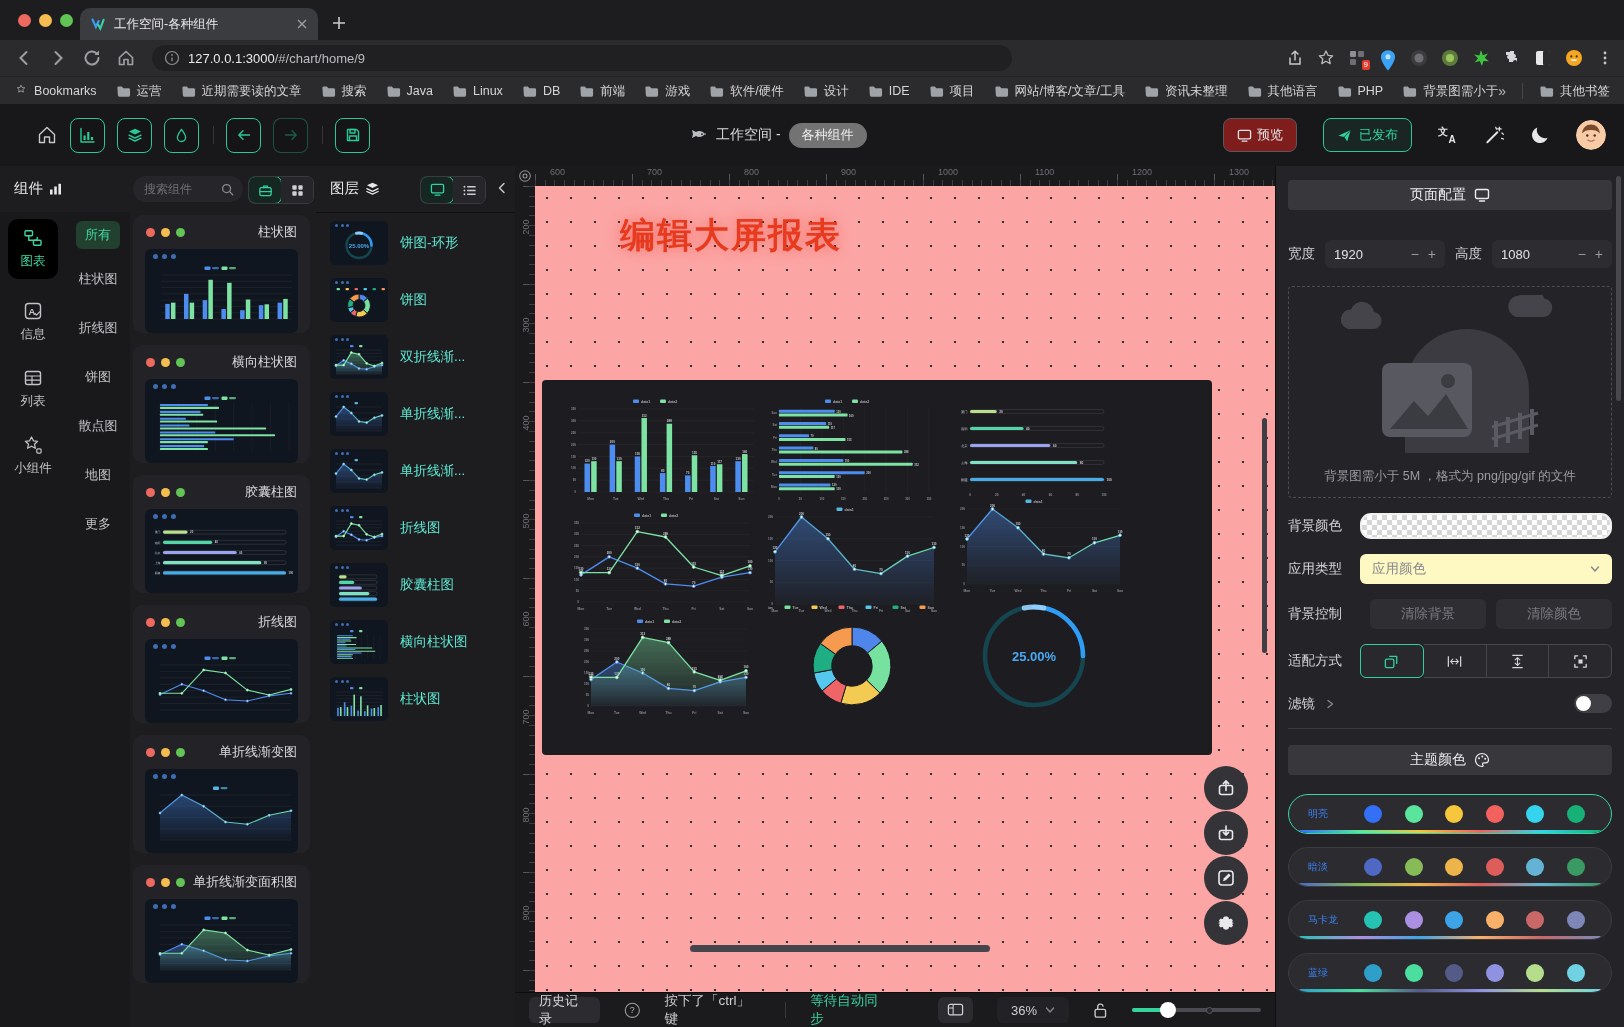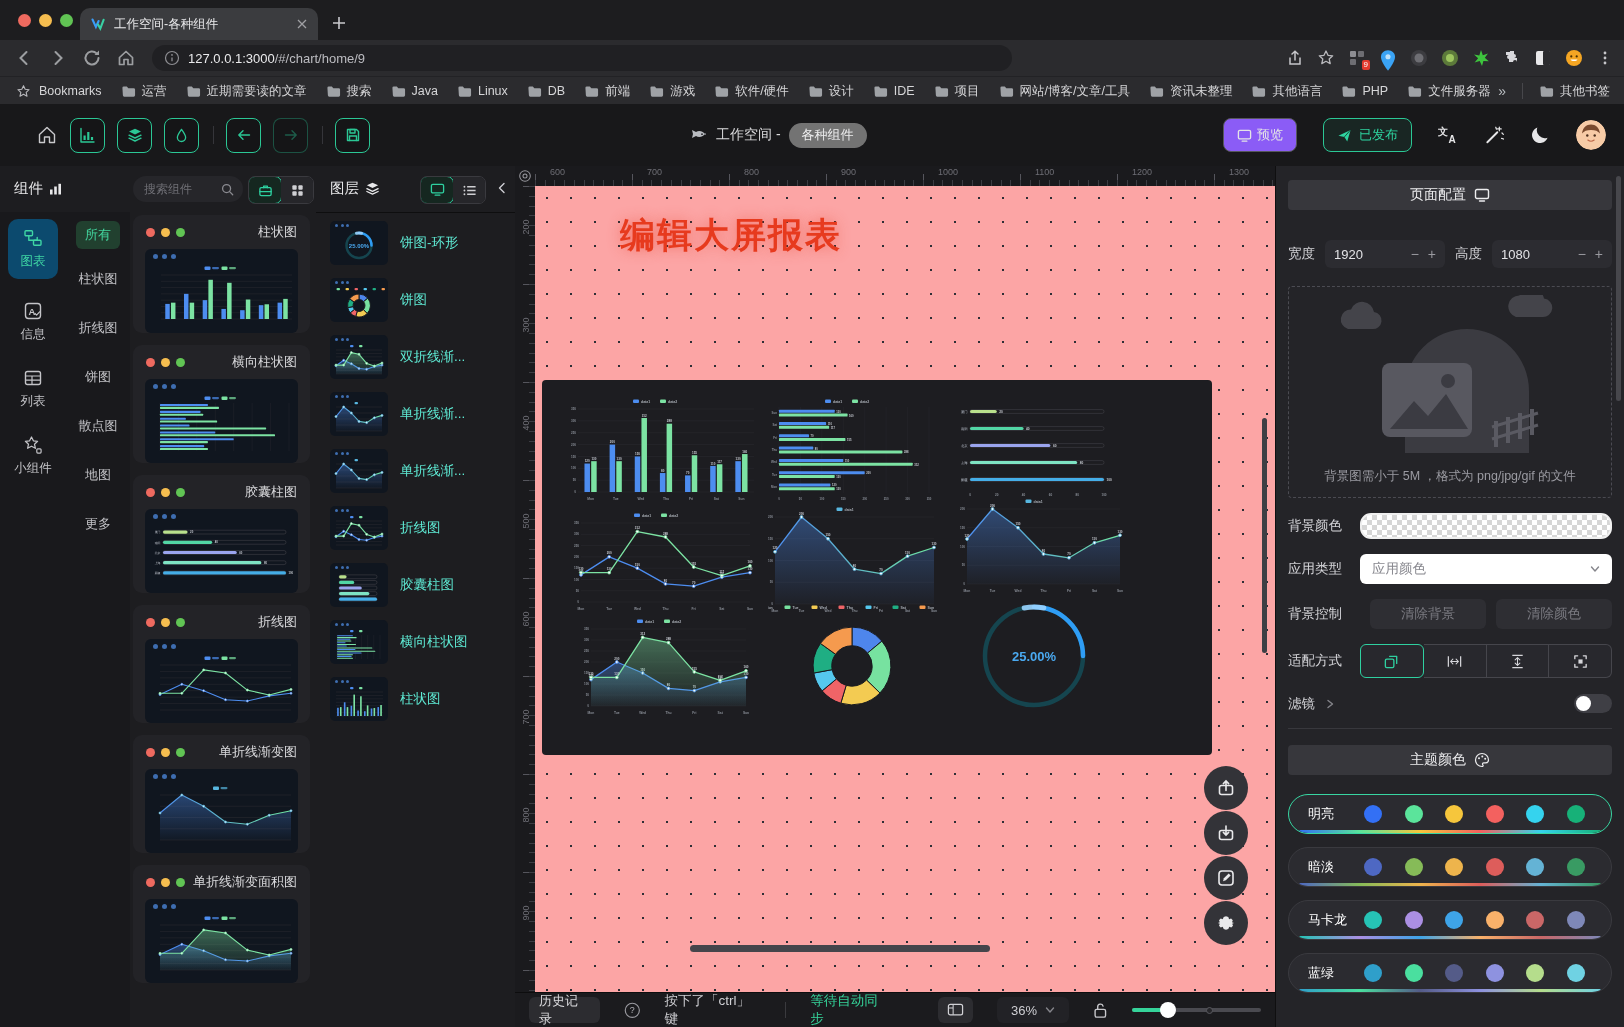--- a/index.html
+++ b/index.html
@@ -41,21 +41,21 @@
         justify-content:center;color:#2bc795;background:#151517;margin-left:12px;}
   .tbtn.dim{border-color:rgba(43,199,149,.35);color:rgba(43,199,149,.4);}
   .tool-home{width:22px;height:22px;color:#c9c9cc;margin-left:36px;}
   .tsep{width:1px;height:18px;background:#35353a;margin-left:14px;}
   .tool-center{position:absolute;left:688px;display:flex;align-items:center;gap:8px;}
   .fish{width:20px;height:14px;color:#b9bcc1}
   .ws-prefix{font-size:14px;color:#d9d9db}
   .ws-pill{background:#737373;border-radius:13px;height:25px;display:flex;align-items:center;
            padding:0 13px;font-size:13px;color:#ededee;}
   .tool-right{position:absolute;right:18px;display:flex;align-items:center;gap:26px;}
-  .btn-preview{height:32px;border:1px solid #57575c;background:#8b5cf6;border-radius:8px;color:#e4e4e6;
+  .btn-preview{height:32px;border:1px solid #57575c;background:#7f1d1d;border-radius:8px;color:#e4e4e6;
                font-size:13px;display:flex;align-items:center;gap:5px;padding:0 13px;}
   .btn-publish{height:32px;border:1px solid #2bc795;background:rgba(43,199,149,.08);border-radius:8px;
                color:#2ed39f;font-size:13px;display:flex;align-items:center;gap:7px;padding:0 13px;}
   .ticon{width:20px;height:20px;color:#e6e6e8}
   .avatar{width:30px;height:30px;border-radius:50%;overflow:hidden;}
 
   
   .comp-header{position:absolute;left:0;top:166px;width:316px;height:46px;background:#1d1d20;
                border-bottom:1px solid #0e0e0f;border-right:1px solid #0e0e0f;}
   .comp-title{position:absolute;left:14px;top:13px;font-size:14.5px;color:#e8e8ea;display:flex;gap:6px;align-items:center;}
@@ -67,21 +67,21 @@
   .searchbox input::placeholder{color:#6f6f75}
   .mag{width:13px;height:13px;color:#8a8a90}
   .seg2{position:absolute;display:flex;border-radius:7px;overflow:hidden;border:1px solid #3a3a3f;}
   .seg2 .cell{width:32px;height:26px;display:flex;align-items:center;justify-content:center;background:#26262a;color:#cfcfd3;}
   .seg2 .cell.on{background:#152720;border:1px solid #2ed1a0;border-radius:7px;color:#2ed1a0;margin:-1px;}
   .seg2 .cell .ic{width:15px;height:15px}
   .railcol{position:absolute;left:0;top:212px;width:66px;bottom:0;background:#19191c;border-right:1px solid #0e0e0f;
            display:flex;flex-direction:column;align-items:center;padding-top:7px;}
   .rail-item{display:flex;flex-direction:column;align-items:center;gap:5px;color:#c4c4c8;font-size:12.5px;margin-bottom:25px;}
   .rail-item .ic{width:20px;height:20px;}
-  .rail-item.on{background:#0c4a6e;color:#3fd6a4;border-radius:10px;width:50px;padding:9px 0;margin-bottom:22px;}
+  .rail-item.on{background:#000000;color:#3fd6a4;border-radius:10px;width:50px;padding:9px 0;margin-bottom:22px;}
   .catcol{position:absolute;left:66px;top:212px;width:64px;bottom:0;background:#19191c;display:flex;
           flex-direction:column;align-items:center;padding-top:9px;}
   .cat-item{font-size:13px;color:#c2c2c6;margin-bottom:21px;padding:5px 9px;}
   .cat-item.on{background:#21402f;color:#43d69f;border-radius:6px;margin-bottom:16px;}
   .cardscol{position:absolute;left:130px;top:212px;width:186px;bottom:0;background:#1d1d20;
             border-right:1px solid #0e0e0f;overflow:hidden;padding-top:3px;}
   .card{width:177px;margin:0 0 10px 3px;background:#232327;border-radius:9px;}
   .card-head{height:34px;display:flex;align-items:center;padding:0 13px;}
   .dots3{display:flex;gap:6px}
   .dots3 i{width:9px;height:9px;border-radius:50%;}
@@ -168,41 +168,41 @@
   .stepper{flex:1;height:28px;background:#2c2c31;border-radius:6px;display:flex;align-items:center;
            padding:0 9px;box-sizing:border-box;font-size:13px;color:#e3e3e6;}
   .stepper .pm{margin-left:auto;color:#9a9aa0;display:flex;gap:9px;font-size:14px;}
   .dz{position:relative;margin-top:18px;height:210px;border:1px dashed #4b4b52;border-radius:4px;}
   .dz svg{position:absolute;left:50%;top:8px;transform:translateX(-50%);}
   .dz-hint{position:absolute;left:0;right:0;bottom:12px;text-align:center;color:#9b9ba2;font-size:12.5px;}
   .cfg-row{display:flex;align-items:center;margin-top:15px;}
   .cfg-row .cfg-label{width:72px;flex:none;}
   .swatch{flex:1;height:22px;border-radius:11px;border:2px solid #f0f0f0;
           background:repeating-conic-gradient(#ffffff 0% 25%, #d6d6d6 0% 50%) 0 0/10px 10px;}
-  .select{flex:1;height:30px;background:#ffffff;border-radius:6px;display:flex;align-items:center;
+  .select{flex:1;height:30px;background:#fef9c3;border-radius:6px;display:flex;align-items:center;
           padding:0 12px;box-sizing:border-box;font-size:13.5px;color:#87878e;gap:30px;}
   .select .chev{margin-left:auto;}
   .ghost-btn{flex:1;height:30px;background:#2e2e33;border-radius:6px;display:flex;align-items:center;
              justify-content:center;font-size:13.5px;color:#7b7b82;}
   .fitseg{flex:1;display:flex;height:34px;}
   .fitseg .fcell{flex:1;display:flex;align-items:center;justify-content:center;background:#28282d;
                  border:1px solid #46464c;border-left:none;color:#d6d6da;}
   .fitseg .fcell:first-child{border-left:1px solid #46464c;border-radius:6px 0 0 6px;}
   .fitseg .fcell:last-child{border-radius:0 6px 6px 0;}
   .fitseg .fcell.on{border:1px solid #2fd0a0;border-radius:6px;color:#2fd0a0;}
   .fitseg .ic{width:17px;height:17px}
   .filter-row{display:flex;align-items:center;margin-top:16px;padding-bottom:15px;border-bottom:1px solid #38383d;}
   .filter-row .chev{margin-left:10px;}
   .toggle{margin-left:auto;width:38px;height:19px;border-radius:10px;background:#3f3f45;position:relative;}
   .toggle i{position:absolute;left:2px;top:2px;width:15px;height:15px;border-radius:50%;background:#fff;}
   .themes{margin-top:19px;}
   .theme-row{position:relative;height:40px;border-radius:20px;background:#2b2b30;border:1px solid #3a3a3f;
              display:flex;align-items:center;padding:0 26px 0 19px;box-sizing:border-box;margin-bottom:13px;overflow:hidden;}
   .theme-row.on{border-color:#38d6a2;}
-  .theme-name{font-size:13px;color:#ffffff;width:56px;flex:none;}
+  .theme-name{font-size:10px;color:#3b82f6;width:56px;flex:none;}
   .theme-dots{flex:1;display:flex;justify-content:space-between;}
   .theme-dots i{width:18px;height:18px;border-radius:50%;}
   .theme-under{position:absolute;left:10px;right:10px;bottom:0;height:3px;border-radius:2px;}
   .rscroll{position:absolute;right:3px;top:10px;width:5px;height:225px;background:#47474c;border-radius:3px;}
 </style>
 </head>
 <body>
 
 <div class="tabstrip">
   <div class="traffic">
@@ -467,21 +467,21 @@
           </svg>
         </span>
         <span>PHP</span>
       </span>
       <span class="bm-item">
         <span class="bm-folder">
           <svg viewBox="0 0 16 14">
             <path d="M1.5 3a1.5 1.5 0 0 1 1.5-1.5h3.2L7.8 3.4h5.7A1.5 1.5 0 0 1 15 4.9v6.1a1.5 1.5 0 0 1-1.5 1.5h-10A1.5 1.5 0 0 1 2 11z" fill="#9fa2a6"></path>
           </svg>
         </span>
-        <span>文件服务器</span>
+        <span>背景图需小于</span>
       </span>
     </span>
   <span class="bm-right">
     <span style="color:#babec2;font-size:14px;">»</span>
     <span class="bm-sep"></span>
     <span class="bm-item" style="margin-left:0">
       <span class="bm-folder">
           <svg viewBox="0 0 16 14">
             <path d="M1.5 3a1.5 1.5 0 0 1 1.5-1.5h3.2L7.8 3.4h5.7A1.5 1.5 0 0 1 15 4.9v6.1a1.5 1.5 0 0 1-1.5 1.5h-10A1.5 1.5 0 0 1 2 11z" fill="#9fa2a6"></path>
           </svg>

